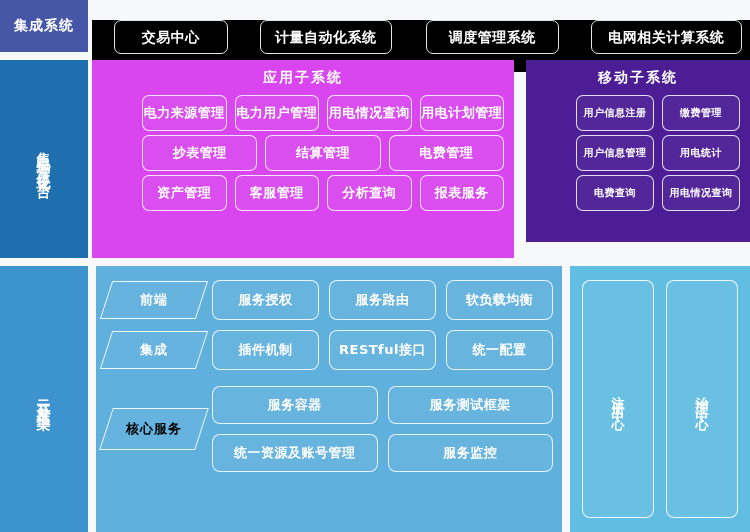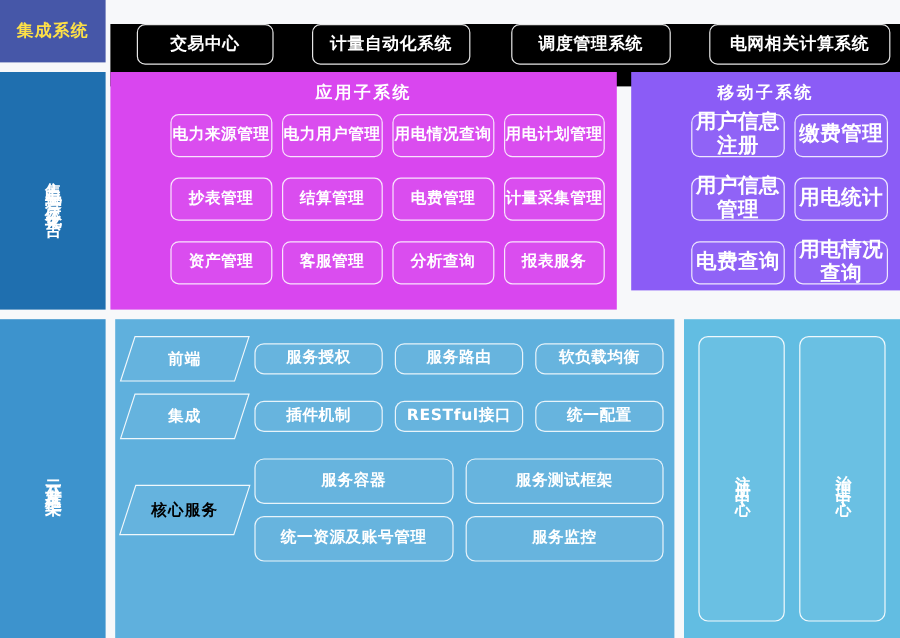--- a/index.html
+++ b/index.html
@@ -38,21 +38,21 @@
   .band1 {
     position: absolute;
     left: 0; top: 0;
     width: 750px; height: 52px;
   }
   .band1-label {
     position: absolute;
     left: 0; top: 0;
     width: 88px; height: 52px;
     background: #4657a8;
-    color: #fde047;
+    color: #ffffff;
     display: flex; align-items: center; justify-content: center;
     font-size: 14px; font-weight: bold;
     letter-spacing: 1px;
     box-sizing: border-box;
   }
   .band1-body {
     position: absolute;
     left: 92px; top: 0;
     width: 658px; height: 52px;
     background: #000000;
@@ -101,56 +101,56 @@
     position: absolute;
     left: 92px; top: 0;
     width: 422px; height: 198px;
     background: #d946ef;
     box-sizing: border-box;
   }
   .band2-mobile {
     position: absolute;
     left: 526px; top: 0;
     width: 224px; height: 182px;
-    background: #8b5cf6;
+    background: #4c1d95;
     box-sizing: border-box;
   }
   .sub-title {
     width: 100%;
     text-align: center;
     color: #fff;
     font-size: 14px;
     font-weight: bold;
     letter-spacing: 2px;
     padding-top: 9px;
     box-sizing: border-box;
   }
   .grid-rows {
     padding: 8px 10px 0 10px;
     box-sizing: border-box;
   }
   .grid-row {
     display: flex;
-    margin-bottom: 17px;
+    margin-bottom: 4px;
     padding-left: 40px;
   }
   .band2-app .grid-row .node {
     flex: 1;
     height: 36px;
     font-size: 13px;
     font-weight: bold;
     margin-right: 8px;
     background: rgba(255,255,255,0.045);
   }
   .band2-app .grid-row .node:last-child { margin-right: 0; }
 
   .band2-mobile .grid-row .node {
     flex: 1;
     height: 36px;
-    font-size: 17px;
+    font-size: 10px;
     font-weight: bold;
     margin-right: 8px;
     background: rgba(255,255,255,0.045);
   }
   .band2-mobile .grid-row .node:last-child { margin-right: 0; }
 
   
   .band3 {
     position: absolute;
     left: 0; top: 266px;
@@ -227,21 +227,21 @@
     letter-spacing: 1px;
   }
 
   .f-row {
     display: flex;
     align-items: center;
     margin-bottom: 10px;
   }
   .f-row .node {
     flex: 1;
-    height: 26px;
+    height: 40px;
     font-size: 13px;
     font-weight: bold;
     margin-right: 10px;
     background: rgba(255,255,255,0.05);
     border-radius: 8px;
   }
   .f-row .node:last-child { margin-right: 0; }
 
   
   .core-block {
@@ -300,21 +300,20 @@
         <div class="grid-row">
           <div class="node">电力来源管理</div>
           <div class="node">电力用户管理</div>
           <div class="node">用电情况查询</div>
           <div class="node">用电计划管理</div>
         </div>
         <div class="grid-row">
           <div class="node">抄表管理</div>
           <div class="node">结算管理</div>
           <div class="node">电费管理</div>
-          <div class="node">计量采集管理</div>
         </div>
         <div class="grid-row">
           <div class="node">资产管理</div>
           <div class="node">客服管理</div>
           <div class="node">分析查询</div>
           <div class="node">报表服务</div>
         </div>
       </div>
     </div>
 

